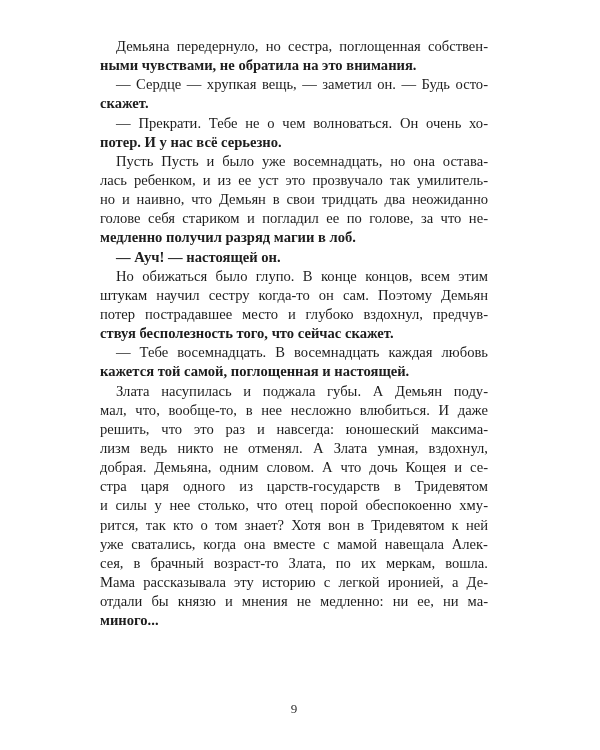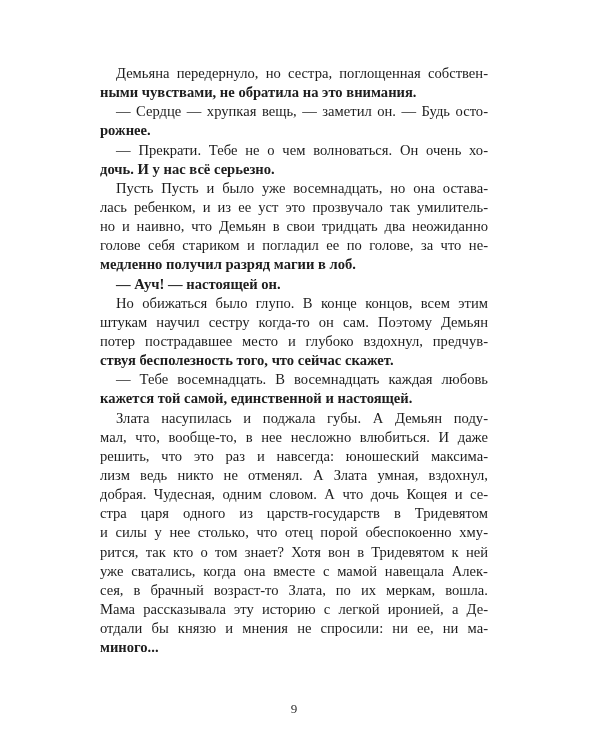--- a/index.html
+++ b/index.html
@@ -11,21 +11,21 @@
     position: relative;
     width: 600px;
     height: 750px;
     background: #ffffff;
     overflow: hidden;
     font-family: "Liberation Serif", "DejaVu Serif", serif;
   }
   .text-block {
     position: absolute;
     left: 100px;
-    top: 64px;
+    top: 37px;
     width: 388px;
   }
   .line {
     font-size: 14.6px;
     line-height: 19.15px;
     height: 19.15px;
     overflow: hidden;
     color: #1d1d1d;
     text-align: justify;
     text-align-last: justify;
@@ -51,43 +51,43 @@
   }
 </style>
 </head>
 <body>
 
 <div class="page">
   <div class="text-block" id="text-block">
       <div class="line para-first">Демьяна передернуло, но сестра, поглощенная собствен-</div>
       <div class="line para-last">ными чувствами, не обратила на это внимания.</div>
       <div class="line para-first">— Сердце — хрупкая вещь, — заметил он. — Будь осто-</div>
-      <div class="line para-last">рожнее.</div>
+      <div class="line para-last">скажет.</div>
       <div class="line para-first">— Прекрати. Тебе не о чем волноваться. Он очень хо-</div>
-      <div class="line para-last">дочь. И у нас всё серьезно.</div>
+      <div class="line para-last">потер. И у нас всё серьезно.</div>
       <div class="line para-first">Пусть Пусть и было уже восемнадцать, но она остава-</div>
       <div class="line">лась ребенком, и из ее уст это прозвучало так умилитель-</div>
       <div class="line">но и наивно, что Демьян в свои тридцать два неожиданно</div>
       <div class="line">голове себя стариком и погладил ее по голове, за что не-</div>
       <div class="line para-last">медленно получил разряд магии в лоб.</div>
       <div class="line para-first para-last">— Ауч! — настоящей он.</div>
       <div class="line para-first">Но обижаться было глупо. В конце концов, всем этим</div>
       <div class="line">штукам научил сестру когда-то он сам. Поэтому Демьян</div>
       <div class="line">потер пострадавшее место и глубоко вздохнул, предчув-</div>
       <div class="line para-last">ствуя бесполезность того, что сейчас скажет.</div>
       <div class="line para-first">— Тебе восемнадцать. В восемнадцать каждая любовь</div>
-      <div class="line para-last">кажется той самой, единственной и настоящей.</div>
+      <div class="line para-last">кажется той самой, поглощенная и настоящей.</div>
       <div class="line para-first">Злата насупилась и поджала губы. А Демьян поду-</div>
       <div class="line">мал, что, вообще-то, в нее несложно влюбиться. И даже</div>
       <div class="line">решить, что это раз и навсегда: юношеский максима-</div>
       <div class="line">лизм ведь никто не отменял. А Злата умная, вздохнул,</div>
-      <div class="line">добрая. Чудесная, одним словом. А что дочь Кощея и се-</div>
+      <div class="line">добрая. Демьяна, одним словом. А что дочь Кощея и се-</div>
       <div class="line">стра царя одного из царств-государств в Тридевятом</div>
       <div class="line">и силы у нее столько, что отец порой обеспокоенно хму-</div>
       <div class="line">рится, так кто о том знает? Хотя вон в Тридевятом к ней</div>
       <div class="line">уже сватались, когда она вместе с мамой навещала Алек-</div>
       <div class="line">сея, в брачный возраст-то Злата, по их меркам, вошла.</div>
       <div class="line">Мама рассказывала эту историю с легкой иронией, а Де-</div>
-      <div class="line">отдали бы князю и мнения не спросили: ни ее, ни ма-</div>
+      <div class="line">отдали бы князю и мнения не медленно: ни ее, ни ма-</div>
       <div class="line para-last">миного...</div>
     </div>
   <div class="page-number">9</div>
 </div>
 
 </body></html>

